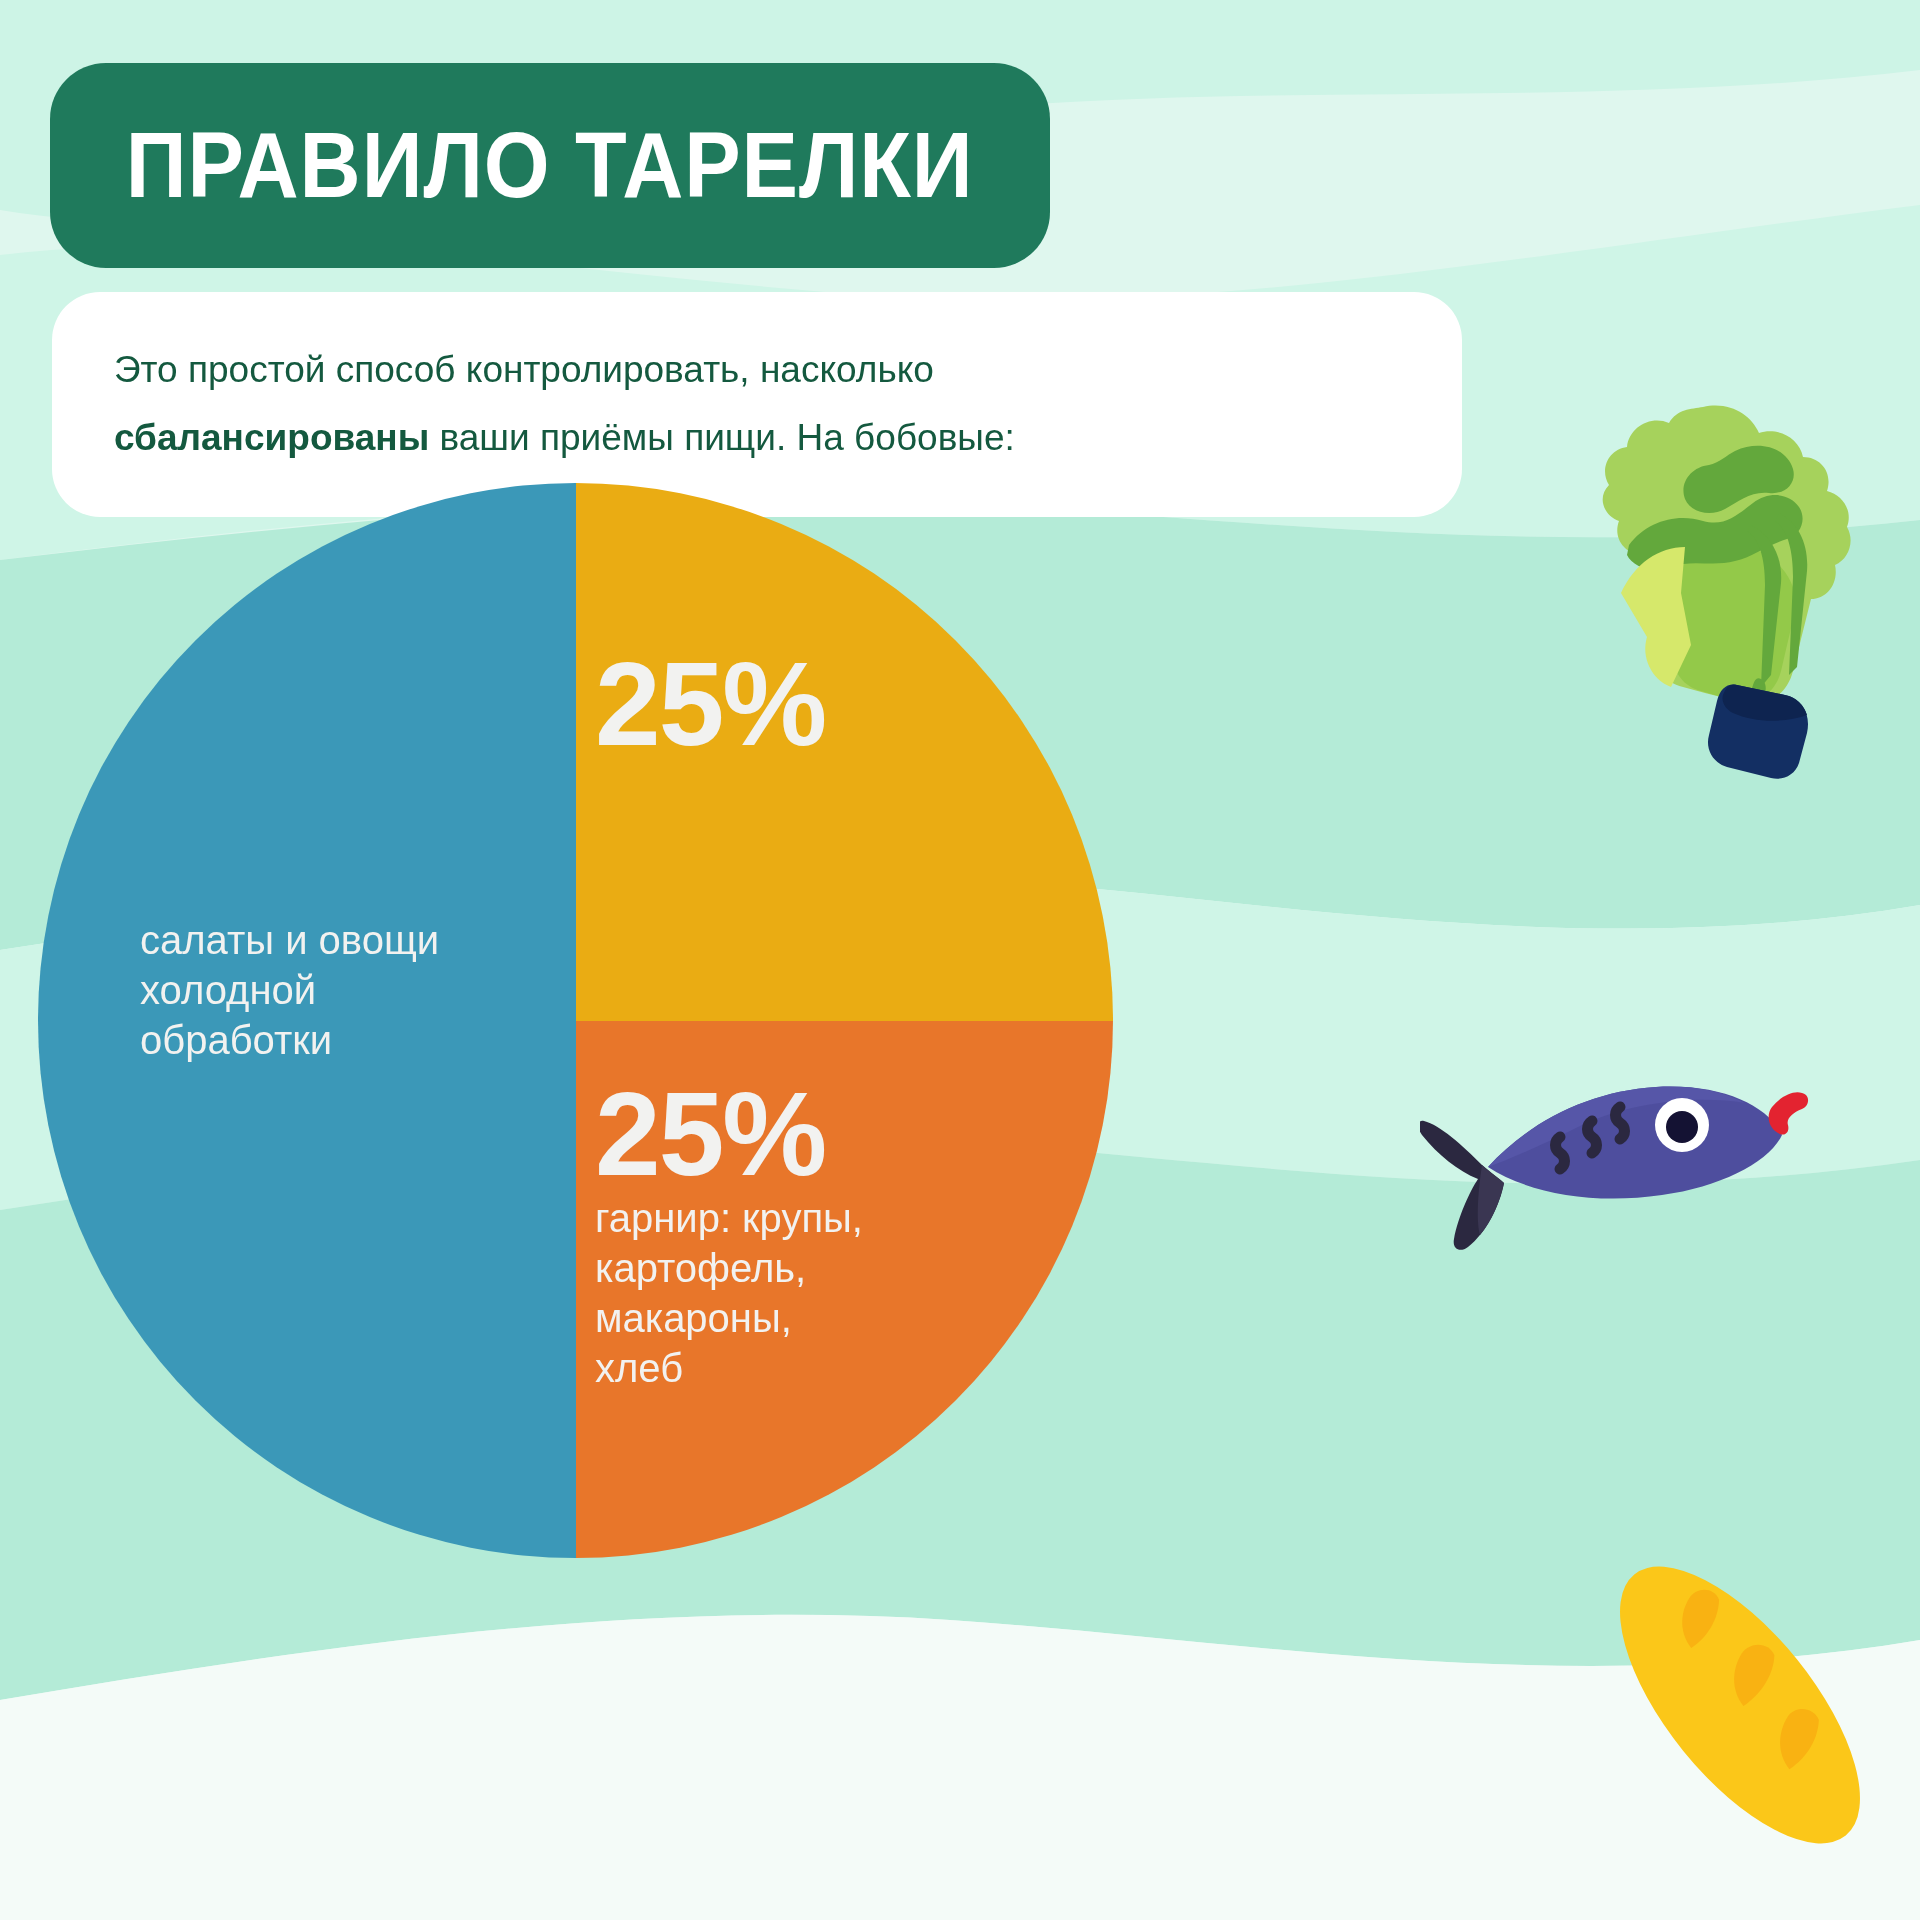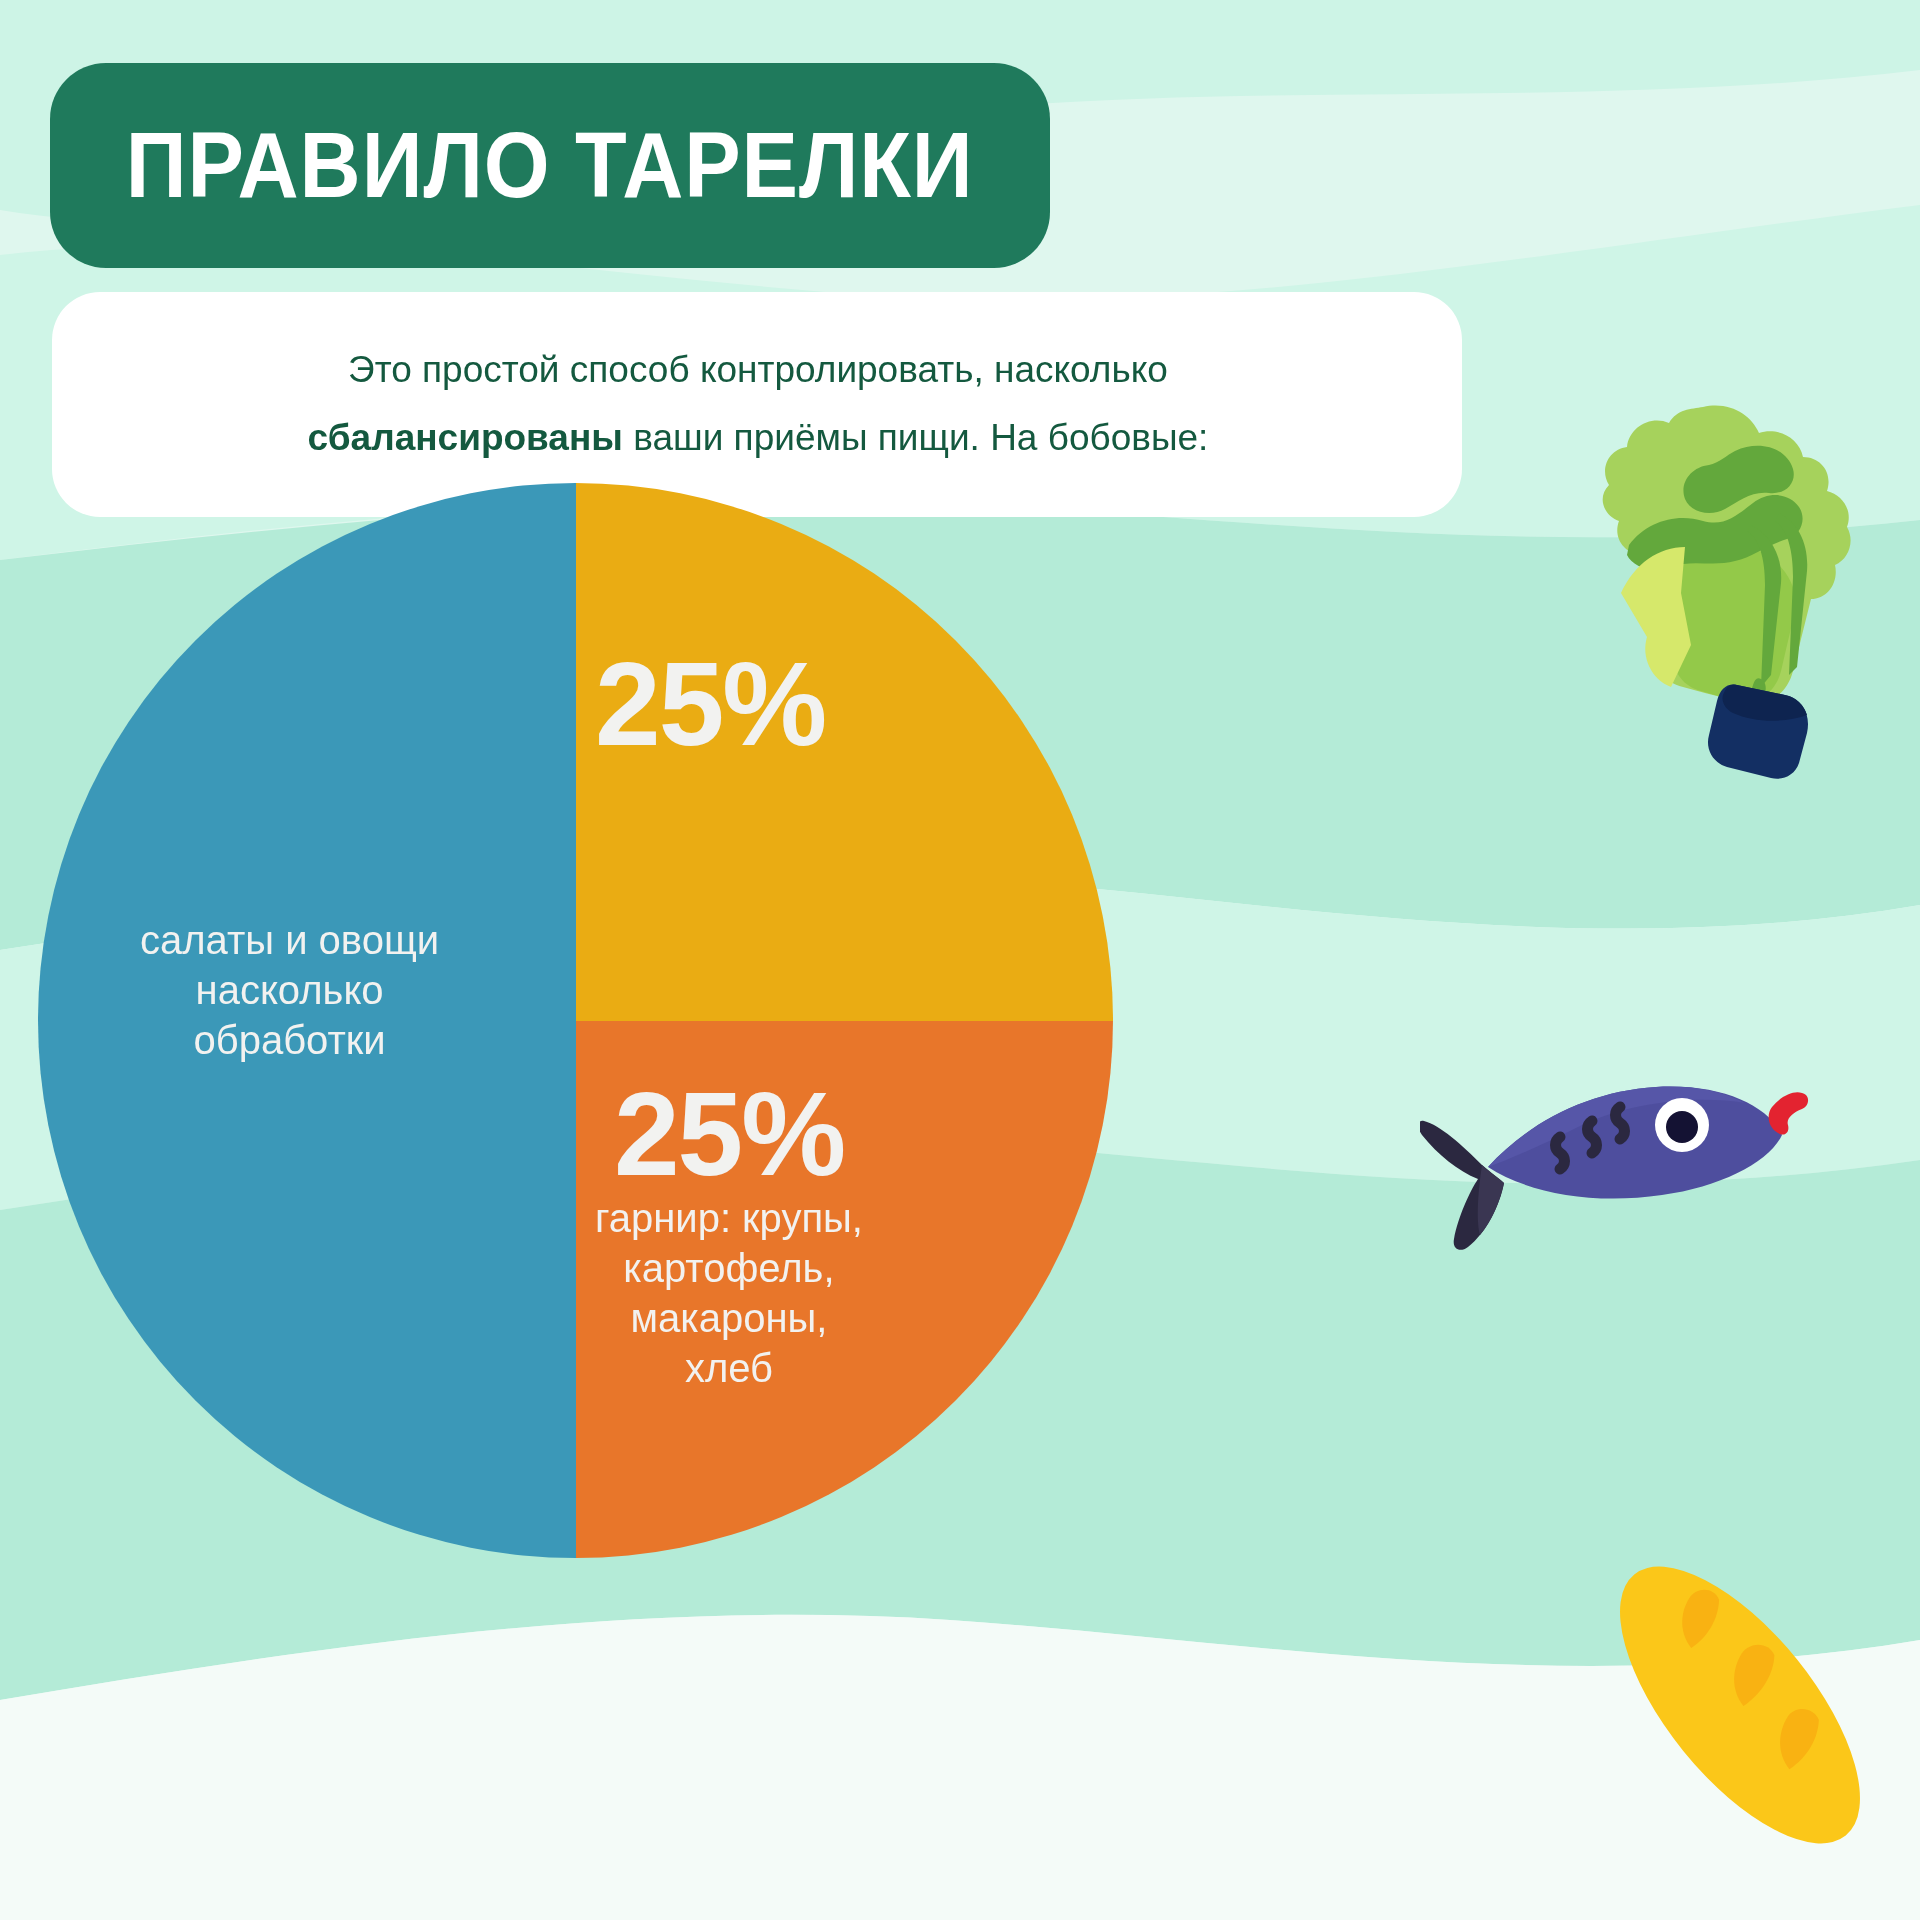--- a/index.html
+++ b/index.html
@@ -3,21 +3,21 @@
 <meta charset="utf-8">
 <style>
   * { margin:0; padding:0; box-sizing:border-box; }
   html,body { width:1920px; height:1920px; }
   body {
     font-family:"Liberation Sans", sans-serif;
     background:#DFF7EE;
     overflow:hidden;
     position:relative;
   }
-  #stage { position:absolute; inset:0; width:1920px; height:1920px; overflow:hidden;text-align:center; }
+  #stage { position:absolute; inset:0; width:1920px; height:1920px; overflow:hidden; }
 
   .bg-layer { position:absolute; inset:0; width:1920px; height:1920px; }
 
   
   #title-banner {
     position:absolute;
     left:50px; top:63px;
     width:1000px; height:205px;
     background:#1F7A5C;
     border-radius:56px;
@@ -116,21 +116,21 @@
   </div>
 
   <div id="plate">
     <div class="quad" id="quad-left" style="background: rgb(59, 152, 184);"></div>
     <div class="quad" id="quad-tr" style="background: rgb(234, 172, 19);"></div>
     <div class="quad" id="quad-br" style="background: rgb(232, 118, 42);"></div>
   </div>
 
   <div class="seg-label" id="label-veg" style="color: rgb(242, 242, 240);">
     <div class="seg-desc">салаты и овощи
-насколько
+холодной
 обработки</div>
   </div>
 
   <div class="seg-label" id="label-prot" style="color: rgb(242, 242, 240);">
     <div class="seg-pct">25%</div>
   </div>
 
   <div class="seg-label" id="label-carb" style="color: rgb(242, 242, 240);">
     <div class="seg-pct">25%</div>
     <div class="seg-desc">гарнир: крупы,

